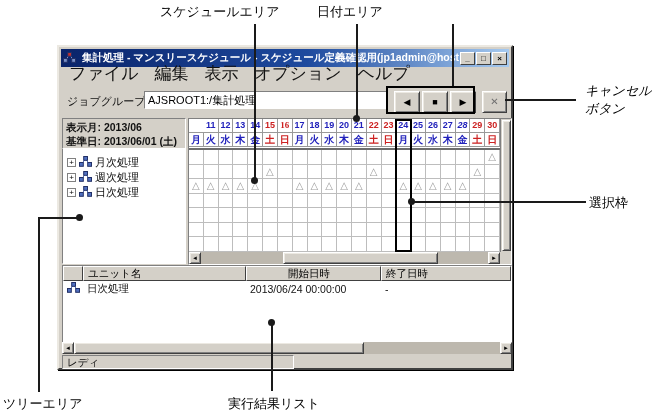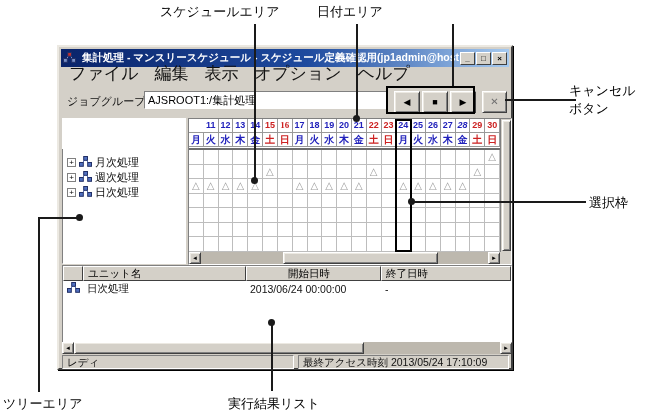--- a/index.html
+++ b/index.html
@@ -124,20 +124,30 @@
     <div class="toolbar">
       <span class="jg-label">ジョブグループ名:</span>
       <div class="jg-field sunken">AJSROOT1:/集計処理</div>
       <div class="tb-btn raised" style="left:333px">◀</div>
       <div class="tb-btn raised" style="left:361px">■</div>
       <div class="tb-btn raised" style="left:389px">▶</div>
       <div class="tb-btn raised cancel" style="left:421px;width:25px">✕</div>
     </div>
 
     <div class="left-panel">
+      <div class="info-box">
+        <div class="info-line">
+          <span>表示月:</span>
+          <span>2013/06</span>
+        </div>
+        <div class="info-line">
+          <span>基準日:</span>
+          <span>2013/06/01 (土)</span>
+        </div>
+      </div>
       <div class="tree-box">
           <div class="tree-item">
             <span class="expander">+</span>
             <span class="jicon"><svg width="13" height="11" viewBox="0 0 13 11">
                 <path d="M6.5 3 L2.5 8 M6.5 3 L10.5 8" stroke="#5070c0" stroke-width="1" fill="none"></path>
                 <rect x="4.7" y="0.5" width="3.8" height="3.8" fill="#5070c0" stroke="#223066"></rect>
                 <rect x="0.5" y="6.5" width="3.8" height="3.8" fill="#5070c0" stroke="#223066"></rect>
                 <rect x="8.7" y="6.5" width="3.8" height="3.8" fill="#5070c0" stroke="#223066"></rect>
               </svg></span>
             <span>月次処理</span>
@@ -452,27 +462,26 @@
     <div class="list-hscroll" style="display:flex;">
       <div class="sbtn raised">◄</div>
       <div style="position:relative;flex:1;">
         <div class="hthumb raised" style="left:0;width:290px;"></div>
       </div>
       <div class="sbtn raised">►</div>
     </div>
 
     <div class="statusbar">
       <div class="status-panel sunken" style="left:1px;width:232px;">レディ</div>
-      <div class="status-panel sunken" style="left:237px;width:211px;">最終アクセス時刻  2013/05/24 17:10:09</div>
     </div>
   </div>
 
   <div class="callout-label" style="left:160px;top:3px;">スケジュールエリア</div>
   <div class="callout-label" style="left:317px;top:3px;">日付エリア</div>
-  <div class="callout-label" style="left:569px;top:82px;">
+  <div class="callout-label" style="left:585px;top:82px;font-style:italic;">
     <div>キャンセル</div>
     <div>ボタン</div>
   </div>
   <div class="callout-label" style="left:589px;top:194px;">選択枠</div>
   <div class="callout-label" style="left:3px;top:395px;">ツリーエリア</div>
   <div class="callout-label" style="left:228px;top:395px;">実行結果リスト</div>
 
   <div class="cline" style="left:254px;top:24px;width:2px;height:156px;"></div>
   <div class="cdot" style="left:251px;top:177px;"></div>
   <div class="cline" style="left:356px;top:24px;width:2px;height:94px;"></div>

